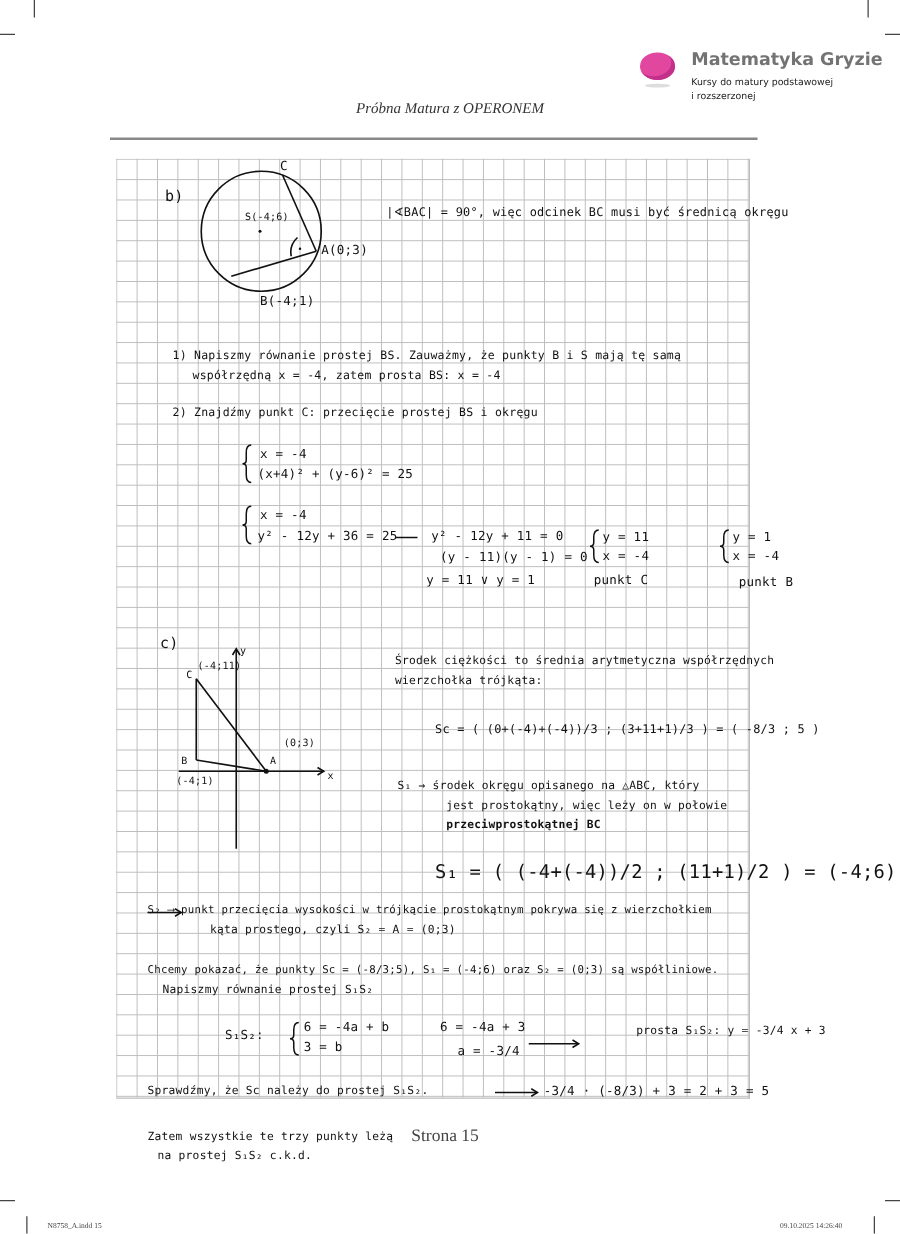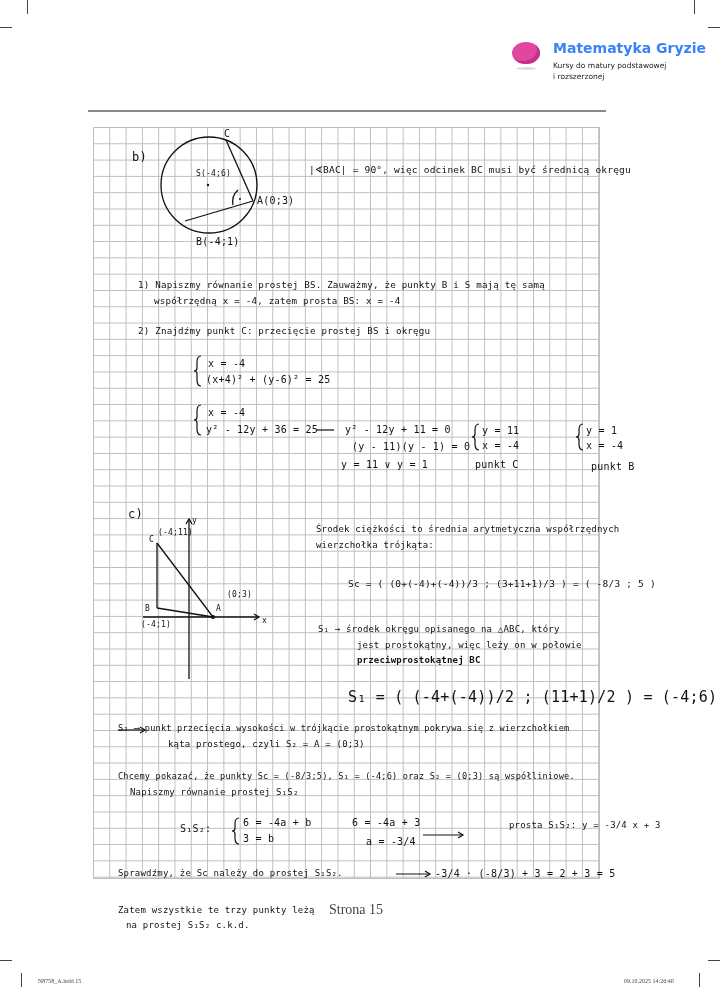--- a/index.html
+++ b/index.html
@@ -1,21 +1,21 @@
 <!DOCTYPE html>
 <html><head>
 <meta charset="utf-8">
 <style>
   html, body { margin:0; padding:0; }
   body { width:720px; height:987px; background:#ffffff; position:relative; overflow:hidden; font-family:"DejaVu Sans", sans-serif; color:#111; }
   .crop { position:absolute; background:#444; }
   .logo { position:absolute; left:512px; top:42px; width:200px; height:50px; }
   .brain { position:absolute; left:0; top:0; width:28px; height:22px; border-radius:50%; background:#e2479f; box-shadow: inset -3px -3px 0 #c2308a; }
   .brain-shadow { position:absolute; left:4px; top:25px; width:20px; height:3px; border-radius:50%; background:#ddd; }
-  .logo-title { position:absolute; left:41px; top:-2px; font-family:"DejaVu Sans", sans-serif; font-weight:bold; font-size:14px; color:#3b82f6; white-space:nowrap; }
+  .logo-title { position:absolute; left:41px; top:-2px; font-family:"DejaVu Sans", sans-serif; font-weight:bold; font-size:14px; color:#737373; white-space:nowrap; }
   .logo-sub { position:absolute; left:41px; top:18px; font-size:7.5px; line-height:11px; color:#222; white-space:nowrap; }
   .header { position:absolute; left:230px; top:80px; width:260px; text-align:center; font-family:"Liberation Serif", serif; font-style:italic; font-size:12px; line-height:13px; color:#333; }
   .header-rule { position:absolute; left:88px; top:110px; width:518px; height:2px; background:#888; }
   .grid { position:absolute; left:93px; top:127px; width:506px; height:751px;
     background-image:
       linear-gradient(to right, #bdbdbd 1px, transparent 1px),
       linear-gradient(to bottom, #bdbdbd 1px, transparent 1px);
     background-size:16.3px 16.3px;
     border-right:1px solid #bdbdbd; border-bottom:1px solid #bdbdbd; }
   .hw { position:absolute; font-family:"DejaVu Sans Mono", monospace; font-size:10px; color:#111; white-space:nowrap; letter-spacing:0.2px; }
@@ -40,20 +40,21 @@
   <div class="brain"></div>
   <div class="brain-shadow"></div>
   <div class="logo-title">Matematyka Gryzie</div>
   <div class="logo-sub">
     <div>Kursy do matury podstawowej</div>
     <div>i rozszerzonej</div>
   </div>
 </div>
 
 <div class="header">
+  <div>Próbna Matura z OPERONEM</div>
 </div>
 <div class="header-rule"></div>
 
 <div class="grid"></div>
 
 <svg class="svg-layer" width="720" height="987">
 
   <g stroke="#111" fill="none" stroke-width="1.3">
     <circle cx="209" cy="185" r="48"></circle>
     <line x1="226" y1="140" x2="253" y2="201"></line>
@@ -93,21 +94,21 @@
     <path d="M479 424 q-4 0 -4 6 v4 q0 3 -3 3 q3 0 3 3 v4 q0 6 4 6"></path>
     <path d="M583 424 q-4 0 -4 6 v4 q0 3 -3 3 q3 0 3 3 v4 q0 6 4 6"></path>
     <path d="M239 818 q-4 0 -4 6 v4 q0 3 -3 3 q3 0 3 3 v4 q0 6 4 6"></path>
   </g>
 </svg>
 
 <div class="hw hw-big" style="left:132px;top:150px;">b)</div>
 <div class="hw" style="left:224px;top:128px;">C</div>
 <div class="hw" style="left:196px;top:169px;font-size:8px;">S(-4;6)</div>
 <div class="hw" style="left:257px;top:195px;">A(0;3)</div>
-<div class="hw" style="left:176px;top:236px;padding-left:20px;">B(-4;1)</div>
+<div class="hw" style="left:188px;top:236px;padding-left:20px;">B(-4;1)</div>
 <div class="hw" style="left:309px;top:164px;font-size:9.5px;">|∢BAC| = 90°, więc odcinek BC musi być średnicą okręgu</div>
 
 <div class="hw" style="left:138px;top:279px;font-size:9.2px;">1) Napiszmy równanie prostej BS. Zauważmy, że punkty B i S mają tę samą</div>
 <div class="hw" style="left:154px;top:295px;font-size:9.2px;">współrzędną x = -4, zatem prosta BS: x = -4</div>
 <div class="hw" style="left:138px;top:325px;font-size:9.2px;">2) Znajdźmy punkt C: przecięcie prostej BS i okręgu</div>
 
 <div class="hw" style="left:208px;top:358px;">x = -4</div>
 <div class="hw" style="left:206px;top:374px;">(x+4)² + (y-6)² = 25</div>
 <div class="hw" style="left:208px;top:407px;">x = -4</div>
 <div class="hw" style="left:206px;top:424px;">y² - 12y + 36 = 25</div>

